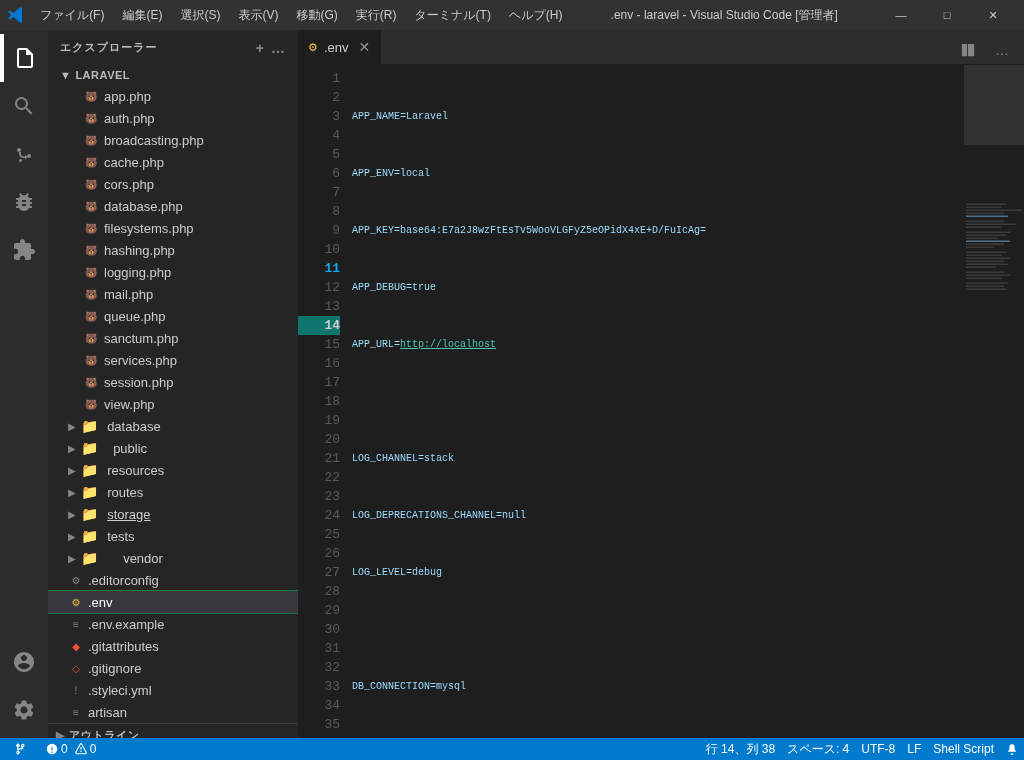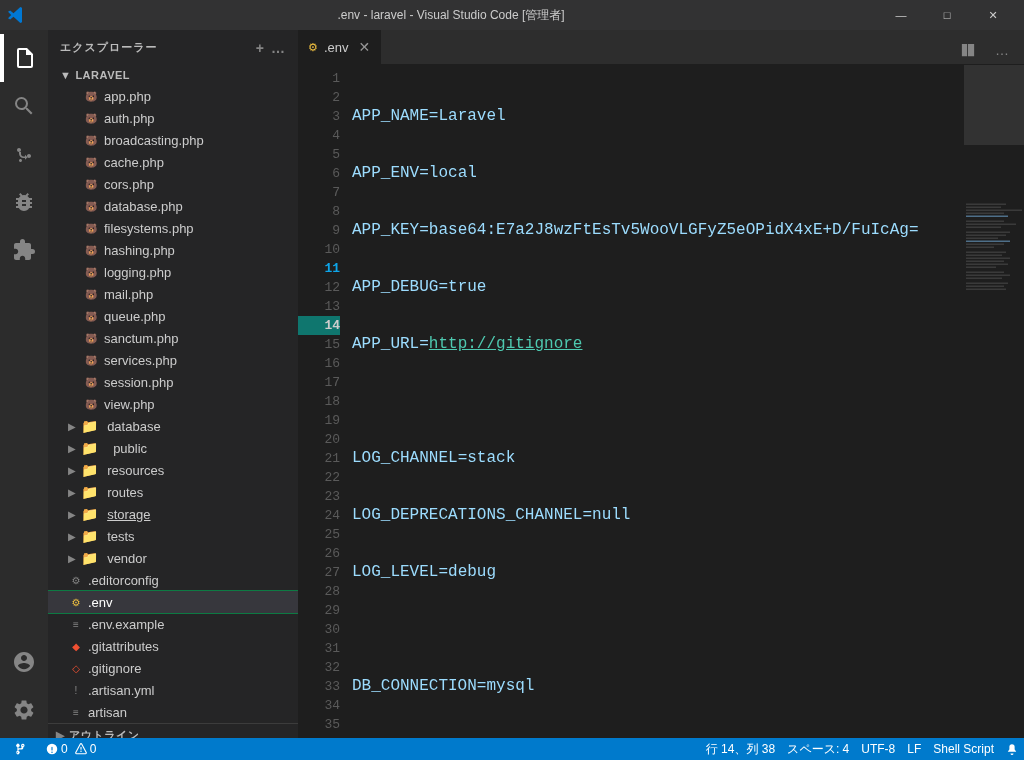--- a/index.html
+++ b/index.html
@@ -306,21 +306,21 @@
       padding: 0 8px 0 0;
       text-align: right;
       overflow: hidden;
       flex-shrink: 0;
       padding-top: 4px;
       user-select: none;
     }
     #code-content {
       flex: 1;
       font-family: 'Consolas', 'Courier New', monospace;
-      font-size: 16px;
+      font-size: 10px;
       line-height: 19px;
       padding: 4px 0 0 0;
       overflow: auto;
       white-space: pre;
       color: #9cdcfe;
     }
     #code-content::-webkit-scrollbar { height: 8px; width: 8px; }
     #code-content::-webkit-scrollbar-thumb { background: #424242; }
 
     .code-line {
@@ -392,20 +392,30 @@
   </style>
 </head>
 <body>
 
 <div id="title-bar">
 
   <div class="app-icon">
     <svg width="16" height="16" viewBox="0 0 16 16">
       <path d="M12.3 0L5.5 6.3 2.2 3.5 0 4.7l3.2 3.3L0 11.3l2.2 1.2 3.3-2.8 6.8 6.3 1.7-0.8V0.8L12.3 0z" fill="#0078d4"></path>
     </svg>
+  </div>
+  <div class="menu-items">
+    <span class="menu-item">ファイル(F)</span>
+    <span class="menu-item">編集(E)</span>
+    <span class="menu-item">選択(S)</span>
+    <span class="menu-item">表示(V)</span>
+    <span class="menu-item">移動(G)</span>
+    <span class="menu-item">実行(R)</span>
+    <span class="menu-item">ターミナル(T)</span>
+    <span class="menu-item">ヘルプ(H)</span>
   </div>
   <div class="title">.env - laravel - Visual Studio Code [管理者]</div>
   <div class="window-controls">
     <div class="win-btn">—</div>
     <div class="win-btn">□</div>
     <div class="win-btn close">✕</div>
   </div>
 </div>
 
 <div id="main">
@@ -555,21 +565,21 @@
         <span style="margin-left:4px;text-decoration:underline;">storage</span>
       </div>
       <div class="folder-item" style="padding-left:20px">
         <span style="color:#858585;font-size:10px;">▶</span>
         <span style="color:#dcb67a;font-size:14px;margin-left:2px;">📁</span>
         <span style="margin-left:4px;">tests</span>
       </div>
       <div class="folder-item" style="padding-left:20px">
         <span style="color:#858585;font-size:10px;">▶</span>
         <span style="color:#dcb67a;font-size:14px;margin-left:2px;">📁</span>
-        <span style="margin-left:4px;">vendor</span>
+        <span style="margin-left:20px;">vendor</span>
       </div>
 
       <div class="tree-item" style="padding-left:20px">
         <span class="file-icon icon-gear">⚙</span>
         <span>.editorconfig</span>
       </div>
       <div class="tree-item active-file" style="padding-left:20px; background:#37373d; outline: 1px solid #0d7a43;">
         <span class="file-icon" style="color:#f0c040;">⚙</span>
         <span>.env</span>
       </div>
@@ -580,21 +590,21 @@
       <div class="tree-item" style="padding-left:20px">
         <span class="file-icon" style="color:#f05032;">◆</span>
         <span>.gitattributes</span>
       </div>
       <div class="tree-item" style="padding-left:20px">
         <span class="file-icon" style="color:#f05032;">◇</span>
         <span>.gitignore</span>
       </div>
       <div class="tree-item" style="padding-left:20px">
         <span class="file-icon" style="color:#858585;">!</span>
-        <span>.artisan.yml</span>
+        <span>.styleci.yml</span>
       </div>
       <div class="tree-item" style="padding-left:20px">
         <span class="file-icon" style="color:#858585;">≡</span>
         <span>artisan</span>
       </div>
 
       <div id="outline-section">
         <div class="outline-header">
           <span style="color:#858585;">▶</span>
           <span>アウトライン</span>
@@ -660,21 +670,21 @@
         <div>34</div>
         <div>35</div>
 
       </div>
 
       <div id="code-content">
         <div class="code-line"><span class="key">APP_NAME</span>=<span class="val-plain">Laravel</span></div>
         <div class="code-line"><span class="key">APP_ENV</span>=<span class="val-plain">local</span></div>
         <div class="code-line"><span class="key">APP_KEY</span>=<span class="val-plain">base64:E7a2J8wzFtEsTv5WooVLGFyZ5eOPidX4xE+D/FuIcAg=</span></div>
         <div class="code-line"><span class="key">APP_DEBUG</span>=<span class="val-plain">true</span></div>
-        <div class="code-line"><span class="key">APP_URL</span>=<span class="val-url">http://gitignore</span></div>
+        <div class="code-line"><span class="key">APP_URL</span>=<span class="val-url">http://localhost</span></div>
         <div class="code-line"></div>
         <div class="code-line"><span class="key">LOG_CHANNEL</span>=<span class="val-plain">stack</span></div>
         <div class="code-line"><span class="key">LOG_DEPRECATIONS_CHANNEL</span>=<span class="val-plain">null</span></div>
         <div class="code-line"><span class="key">LOG_LEVEL</span>=<span class="val-plain">debug</span></div>
         <div class="code-line"></div>
         <div class="code-line"><span class="key">DB_CONNECTION</span>=<span class="val-plain">mysql</span></div>
         
         
         
         

